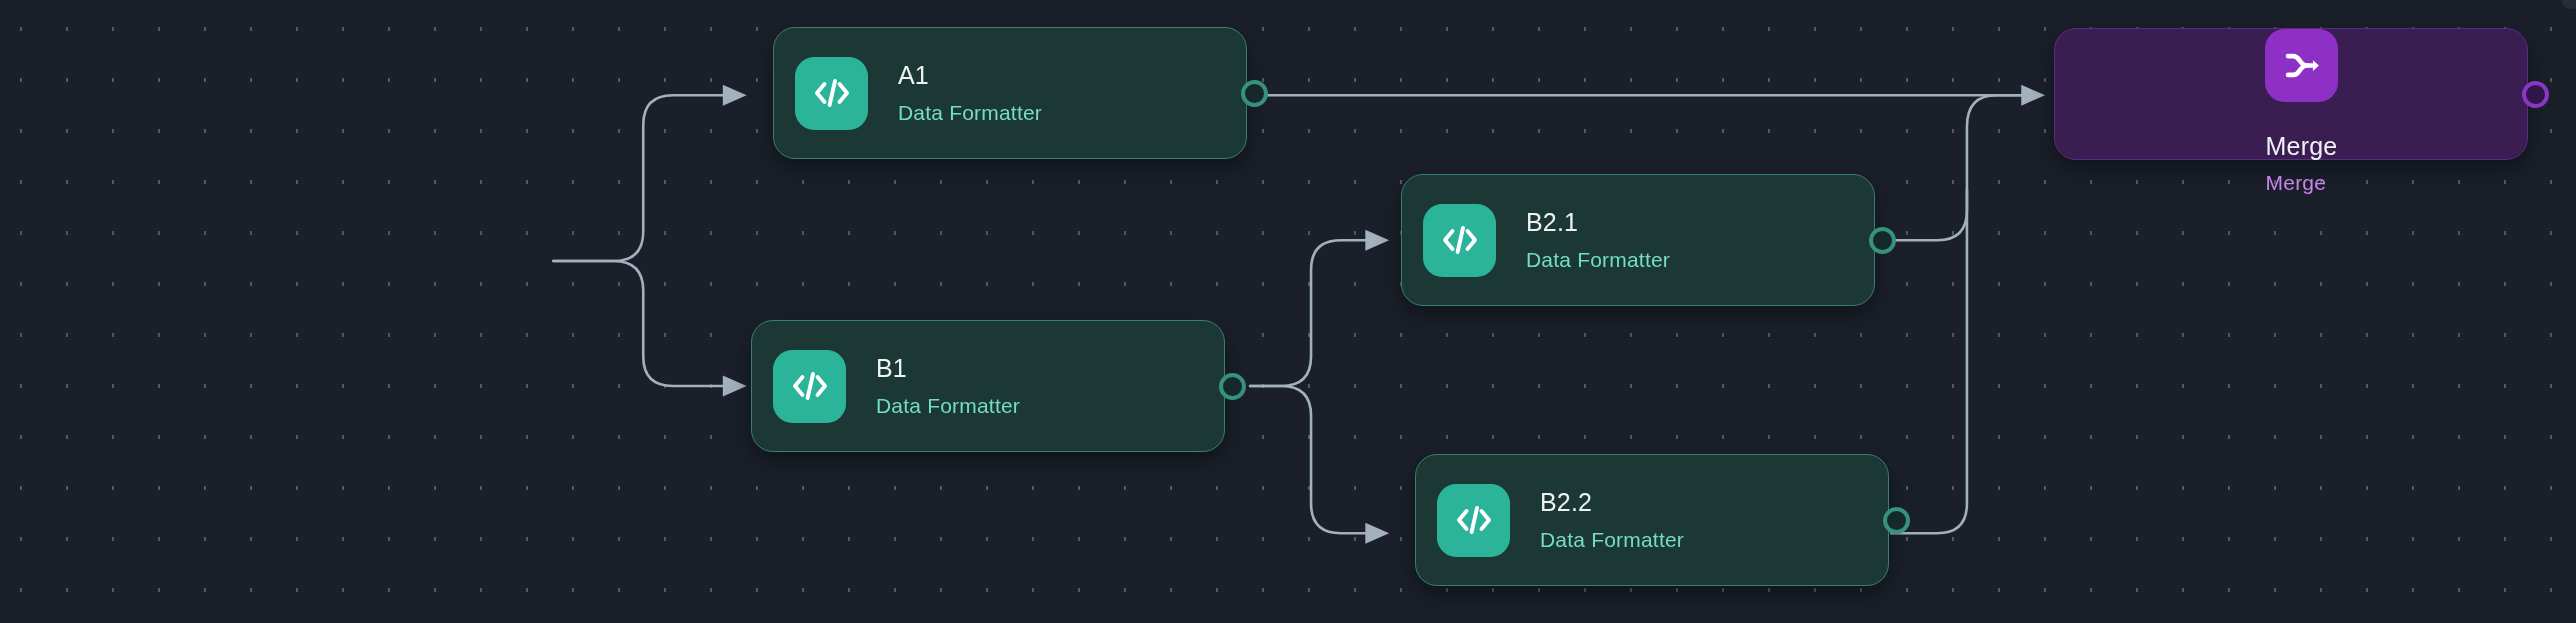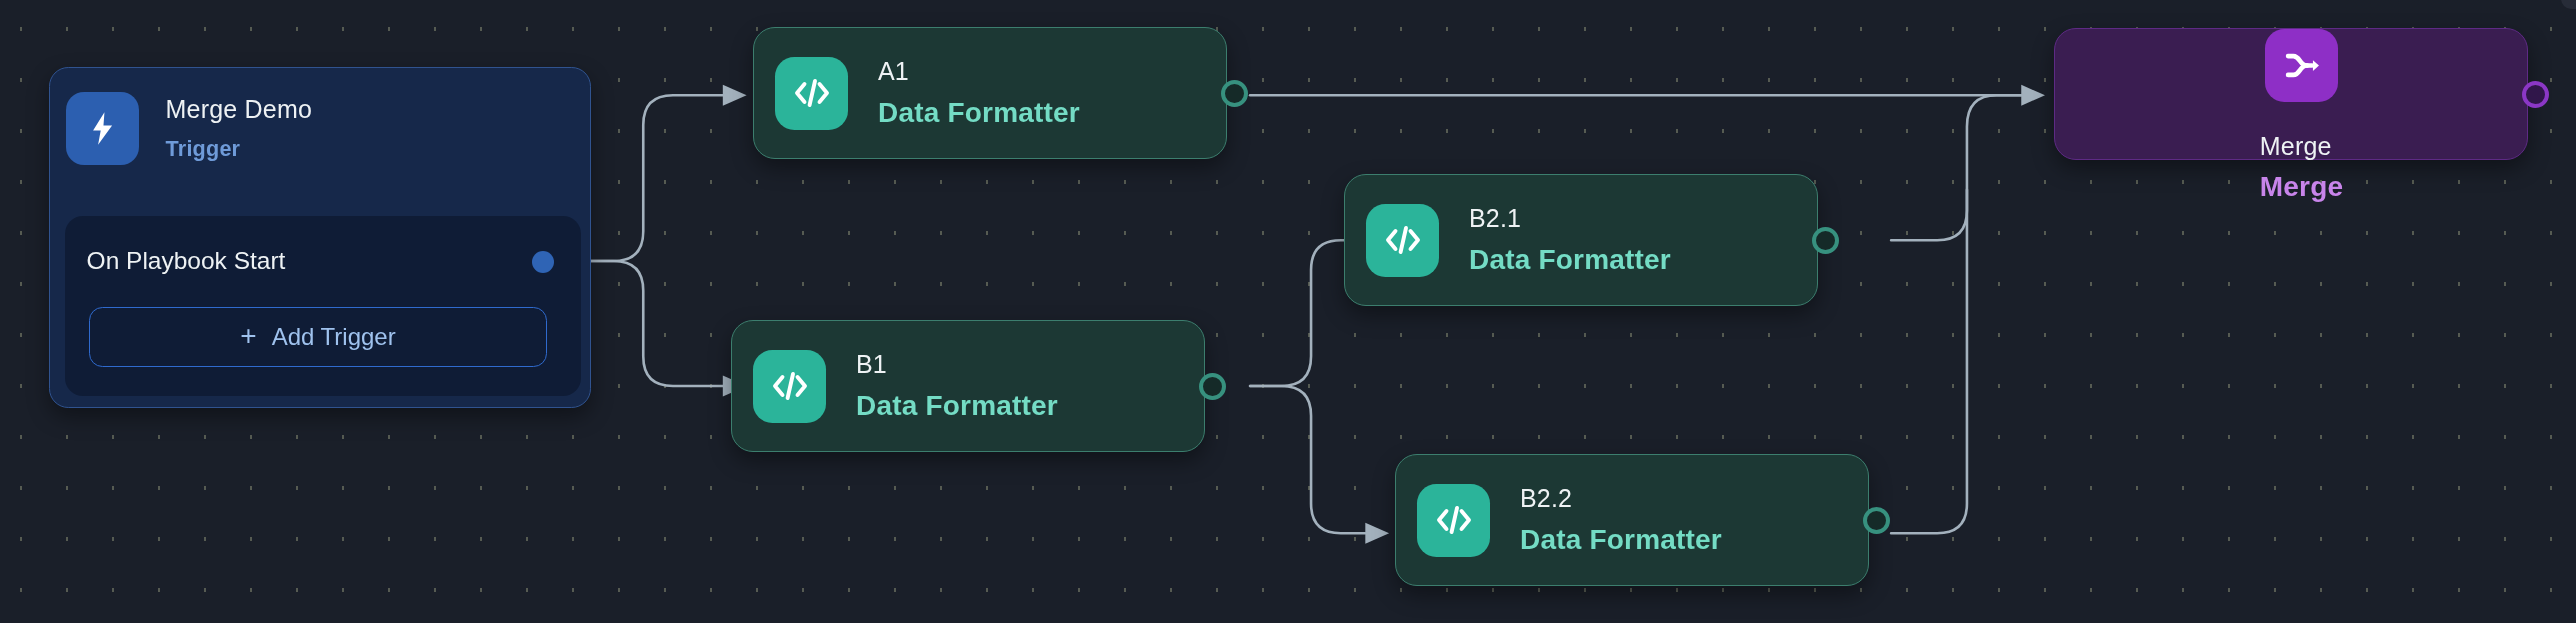--- a/index.html
+++ b/index.html
@@ -23,29 +23,29 @@
   svg.edges{position:absolute;left:0;top:0;z-index:3;pointer-events:none;}
   svg.edges path{stroke:var(--edge);stroke-width:3.5;fill:none;stroke-linecap:round;}
   svg.edges polygon{fill:var(--edge);}
 
   
   .node{
     position:absolute;z-index:4;width:474px;height:132px;border-radius:22px;
     display:flex;align-items:center;padding-left:21px;gap:30px;
     box-shadow:0 9px 21px rgba(0,0,0,.38);
   }
-  .node.teal{background:var(--teal_node_bg);border:1.9px solid var(--teal_node_border);}
+  .node.teal{background:var(--teal_node_bg);border:1.9px solid var(--teal_node_border);margin-left:20px;}
   .node.purple{background:var(--purple_node_bg);border:1.9px solid var(--purple_node_border);}
   .n-icon{width:73px;height:73px;border-radius:19.3px;flex:0 0 auto;
     display:flex;align-items:center;justify-content:center;}
   .node.teal .n-icon{background:var(--teal_tile);}
   .node.purple .n-icon{background:var(--purple_tile);}
   .n-text{display:flex;flex-direction:column;gap:10.4px;}
   .n-title{font-size:25px;font-weight:500;color:var(--title_text);letter-spacing:0.2px;}
-  .n-sub{font-size:28px;font-weight:700;letter-spacing:0.2px;}
+  .n-sub{font-size:21px;font-weight:400;letter-spacing:0.2px;}
   .node.teal .n-sub{color:var(--teal_text);}
   .node.purple .n-sub{color:var(--purple_text);}
   .port{
     position:absolute;right:-22px;top:50%;margin-top:-13.4px;width:27px;height:27px;
     border-radius:50%;border:4.5px solid var(--teal_port);background:var(--teal_port_fill);
   }
   .node.purple .port{border-color:var(--purple_port);background:var(--purple_port_fill);}
 
   
   .trigger-card{
@@ -101,41 +101,20 @@
 
     <path d="M 1681 519 H 1723 Q 1763 519 1763 559 V 677 Q 1763 717 1803 717 H 1836"></path>
     <polygon points="1836,703 1868,717 1836,731"></polygon>
 
     <path d="M 2543 717 H 2605 Q 2645 717 2645 677 V 170 Q 2645 128 2685 128 H 2718"></path>
 
     <path d="M 2543 323 H 2605 Q 2645 323 2645 283 V 255"></path>
     <polygon points="2718,114 2750,128 2718,142"></polygon>
   </svg>
 
-  <div class="trigger-card">
-    <div class="t-head">
-      <div class="t-icon">
-        <svg width="39" height="39" viewBox="0 0 24 24">
-          <path d="M13.2 2 L6.2 13.2 H10.9 L9.3 22 L17.9 10.2 H12.6 Z" fill="#ffffff"></path>
-        </svg>
-      </div>
-      <div class="t-text">
-        <div class="t-title">Merge Demo</div>
-        <div class="t-sub">Trigger</div>
-      </div>
-    </div>
-    <div class="t-panel">
-      <div class="t-row-label">On Playbook Start</div>
-      <span class="t-port"></span>
-      <button class="add-btn">
-        <span class="plus">+</span>
-        <span>Add Trigger</span>
-      </button>
-    </div>
-  </div>
 
   <div class="node teal" style="left:753px;top:27px;">
     <div class="n-icon">
       <svg width="42" height="42" viewBox="0 0 28 28" fill="none" stroke="#ffffff" stroke-width="2.6" stroke-linecap="round" stroke-linejoin="round">
         <path d="M9 8 L4 14 L9 20"></path>
           <path d="M19 8 L24 14 L19 20"></path>
           <path d="M16 6 L12.4 22"></path>
       </svg>
     </div>
     <div class="n-text">
@@ -153,21 +132,21 @@
           <path d="M16 6 L12.4 22"></path>
       </svg>
     </div>
     <div class="n-text">
       <div class="n-title">B1</div>
       <div class="n-sub">Data Formatter</div>
     </div>
     <span class="port"></span>
   </div>
 
-  <div class="node teal" style="left:1344px;top:174px;">
+  <div class="node teal" style="left:1381px;top:174px;">
     <div class="n-icon">
       <svg width="42" height="42" viewBox="0 0 28 28" fill="none" stroke="#ffffff" stroke-width="2.6" stroke-linecap="round" stroke-linejoin="round">
         <path d="M9 8 L4 14 L9 20"></path>
           <path d="M19 8 L24 14 L19 20"></path>
           <path d="M16 6 L12.4 22"></path>
       </svg>
     </div>
     <div class="n-text">
       <div class="n-title">B2.1</div>
       <div class="n-sub">Data Formatter</div>

